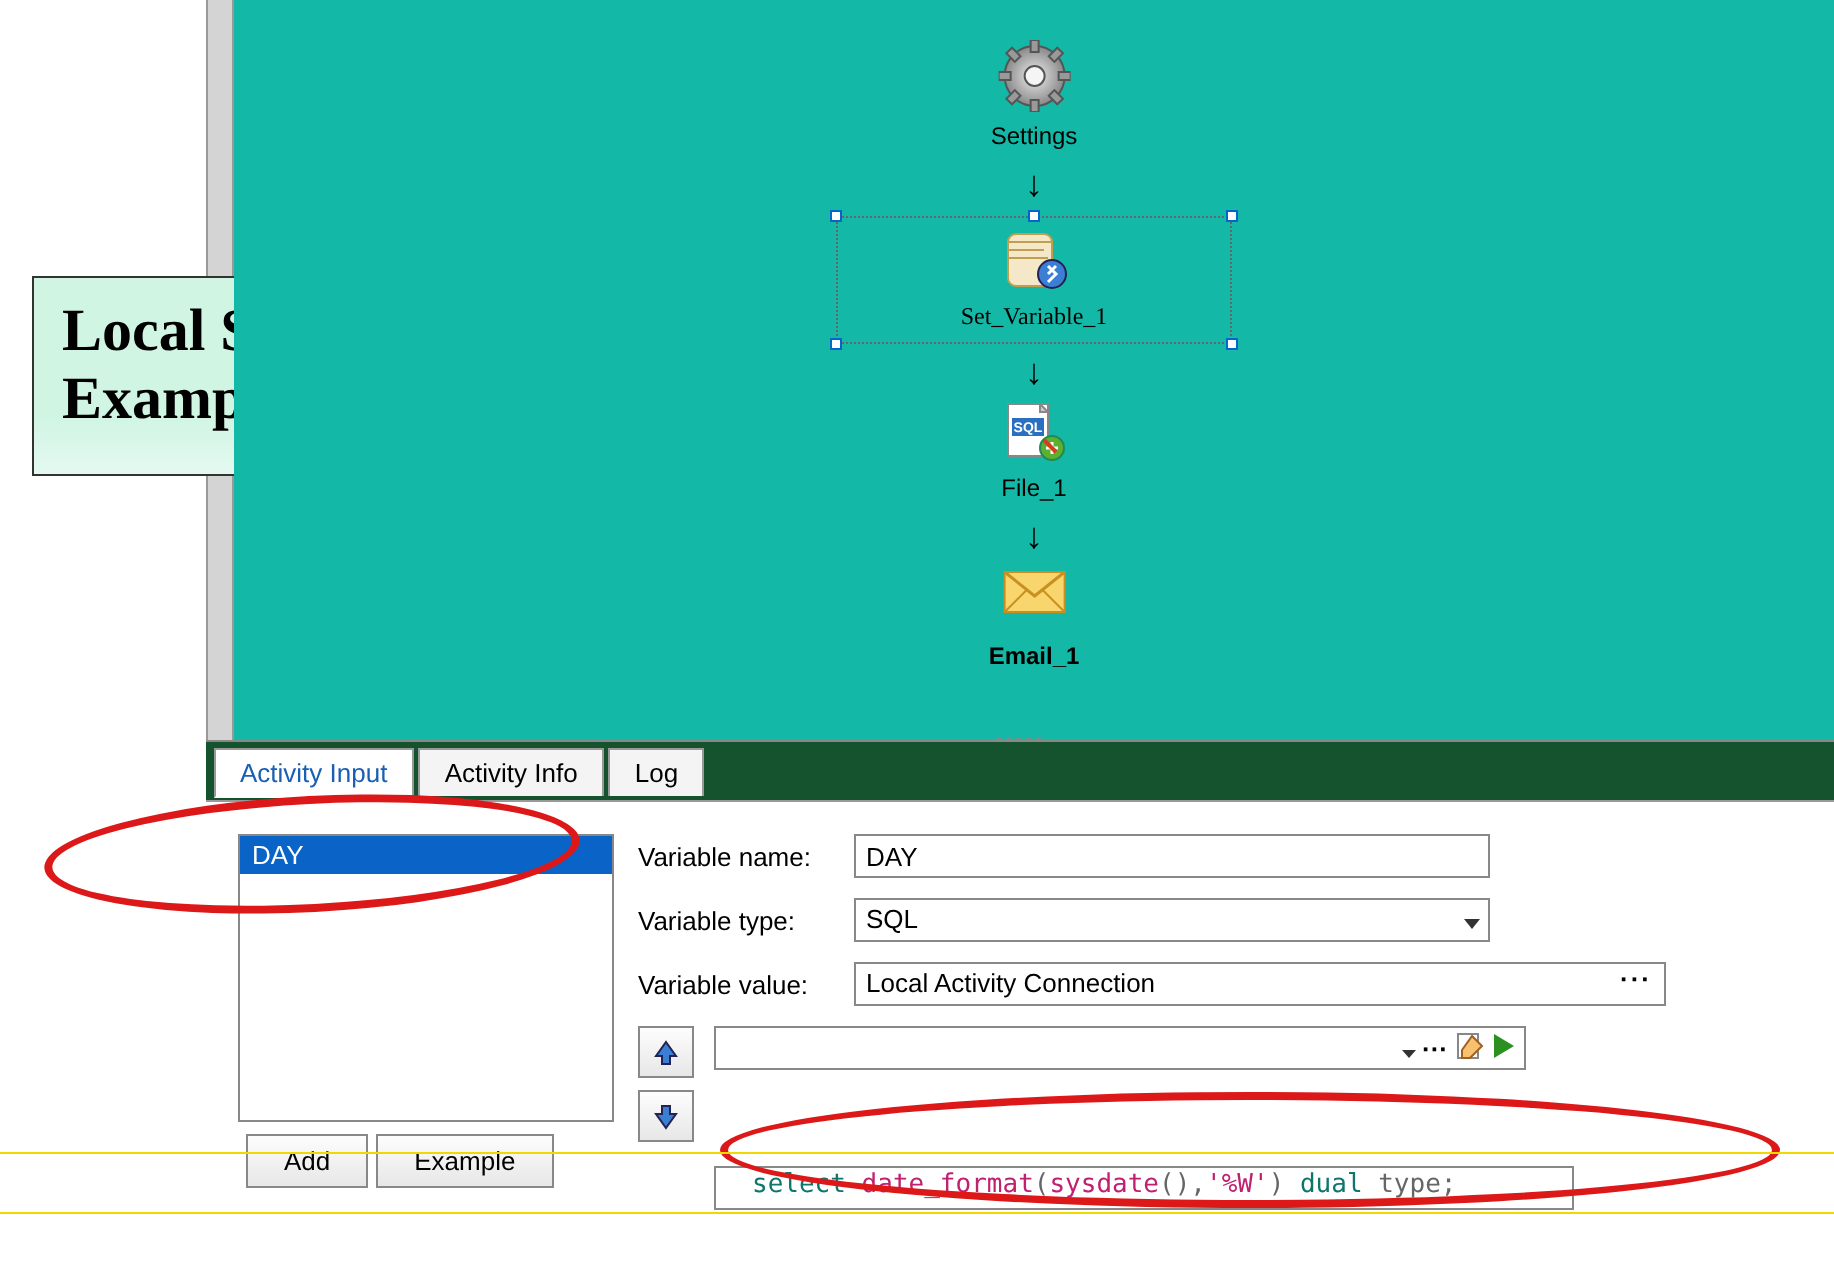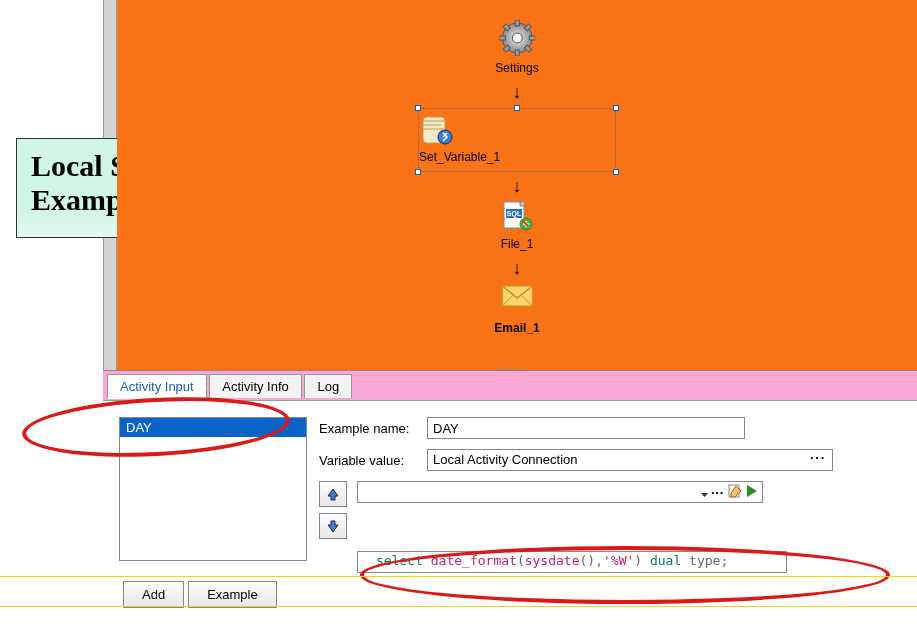--- a/index.html
+++ b/index.html
@@ -3,48 +3,48 @@
   <meta charset="utf-8">
   <style>
     * { box-sizing: border-box; margin: 0; padding: 0; }
     body { font-family: Arial, sans-serif; font-size: 13px; background: #fff; position: relative; width: 917px; height: 634px; overflow: hidden; }
     
     .left-border { position: absolute; left: 103px; top: 0; width: 14px; height: 370px; background: #d4d4d4; border-left: 1px solid #999; border-right: 1px solid #999; }
     
     .callout-box { position: absolute; left: 16px; top: 138px; width: 264px; height: 100px; background: linear-gradient(to bottom, #d0f5e3, #d0f5e3 70%, #e4f9f0); border: 1px solid #333; padding: 10px 14px; }
     .callout-box .line1, .callout-box .line2 { font-family: 'Times New Roman', serif; font-size: 30px; font-weight: bold; color: #000; }
     
-    .flow-area { position: absolute; left: 117px; top: 0; right: 0; height: 370px; background: #f97316; }
+    .flow-area { position: absolute; left: 117px; top: 0; right: 0; height: 370px; background: #14b8a6; }
     .flow-node { position: absolute; left: 50%; transform: translateX(-50%); text-align: center; }
     .flow-label { font-size: 12px; color: #000; margin-top: 2px; }
     .flow-arrow { position: absolute; left: 50%; transform: translateX(-50%); font-size: 18px; color: #000; }
     
     .gear-icon { display: inline-block; }
     .scroll-icon { display: inline-block; position: relative; }
     .file-icon { display: inline-block; position: relative; }
     .mail-icon { display: inline-block; position: relative; }
     
     .set-var-box { position: absolute; left: 50%; transform: translateX(-50%); width: 198px; height: 64px; border: 1px dotted #666; top: 108px; }
     .set-var-handle { position: absolute; width: 6px; height: 6px; background: #fff; border: 1px solid #0066cc; }
     
     .splitter-grip { position: absolute; left: 50%; transform: translateX(-50%); top: 360px; width: 40px; height: 8px; }
     .splitter-grip span { display: inline-block; width: 3px; height: 3px; background: #888; margin: 0 1px; border-radius: 1px; }
     
     .bottom-panel { position: absolute; left: 103px; top: 370px; right: 0; bottom: 0; border-top: 1px solid #888; background: #fff; }
     
-    .tab-bar { border-bottom: 1px solid #999; height: 30px; background: #f9a8d4; padding-top: 2px; padding-left: 4px; }
+    .tab-bar { border-bottom: 1px solid #999; height: 30px; background: #14532d; padding-top: 2px; padding-left: 4px; }
     .tab { display: inline-block; padding: 4px 12px; border: 1px solid #999; border-bottom: none; background: #f4f4f4; font-size: 13px; margin-right: -1px; position: relative; top: 1px; }
     .tab.active { background: #fff; border-bottom: 1px solid #fff; color: #1a5fb4; }
     
     .panel-content { padding: 16px 11px 0 16px; display: flex; }
     
     .list-area { display: flex; flex-direction: column; width: 188px; }
     .var-list { width: 188px; height: 144px; border: 1px solid #888; background: #fff; }
     .var-item { background: #0a64c8; color: #fff; padding: 2px 6px; font-size: 13px; }
-    .list-buttons { display: flex; gap: 4px; margin-top: 20px; padding-left: 4px; }
+    .list-buttons { display: flex; gap: 4px; margin-top: 6px; padding-left: 4px; }
     .btn { padding: 5px 18px; border: 1px solid #888; background: linear-gradient(#fdfdfd,#e7e7e7); font-size: 13px; cursor: pointer; }
     
     .form-area { margin-left: 12px; flex: 1; }
     .form-row { display: flex; align-items: center; margin-bottom: 10px; }
     .form-label { width: 108px; font-size: 13px; }
     .text-input { width: 318px; height: 22px; border: 1px solid #888; padding: 2px 5px; font-size: 13px; background: #fff; }
     .select-input { width: 318px; height: 22px; border: 1px solid #888; background: #fff; position: relative; padding: 2px 5px; font-size: 13px; }
     .select-input .caret { position: absolute; right: 4px; top: 50%; transform: translateY(-50%); }
     .dots-input { width: 406px; height: 22px; border: 1px solid #888; background: #fff; position: relative; padding: 2px 5px; font-size: 13px; }
     .dots-input .dots { position: absolute; right: 6px; top: 0px; font-weight: bold; letter-spacing: 1px; }
@@ -105,21 +105,21 @@
     <div class="flow-label">Settings</div>
   </div>
   <div class="flow-arrow" style="top: 82px;">↓</div>
 
   <div class="set-var-box">
     <div class="set-var-handle" style="left:-4px; top:-4px;"></div>
     <div class="set-var-handle" style="right:-4px; top:-4px;"></div>
     <div class="set-var-handle" style="left:-4px; bottom:-4px;"></div>
     <div class="set-var-handle" style="right:-4px; bottom:-4px;"></div>
     <div class="set-var-handle" style="left:50%; top:-4px; margin-left:-3px;"></div>
-    <div style="text-align:left; padding-top:6px;">
+    <div style="text-align:center; padding-top:6px;font-family:Liberation Serif, serif;">
       <span class="scroll-icon">
         <svg width="34" height="30" viewBox="0 0 34 30">
           <rect x="4" y="2" width="22" height="26" rx="4" fill="#f4e8c8" stroke="#c0a050"></rect>
           <path d="M 4 6 L 26 6 M 4 10 L 22 10 M 4 14 L 24 14" stroke="#c0a050" stroke-width="1"></path>
           <circle cx="26" cy="22" r="7" fill="#3a7fd4" stroke="#225"></circle>
           <path d="M 24 18 L 28 22 L 24 26 M 28 18 L 24 22" stroke="#fff" stroke-width="1.5" fill="none"></path>
         </svg>
       </span>
       <div class="flow-label">Set_Variable_1</div>
     </div>
@@ -173,22 +173,33 @@
         <div class="var-item">DAY</div>
       </div>
       <div class="list-buttons">
         <button class="btn">Add</button>
         <button class="btn">Example</button>
       </div>
     </div>
 
     <div class="form-area">
       <div class="form-row">
-        <div class="form-label">Example name:</div>
+        <div class="form-label">Variable name:</div>
         <input class="text-input" value="DAY" style="">
+      </div>
+      <div class="form-row">
+        <div class="form-label">Variable type:</div>
+        <div class="select-input">
+          <span>SQL</span>
+          <span class="caret">
+            <svg width="8" height="5">
+                <path d="M0 0 L8 0 L4 5 Z" fill="#333"></path>
+              </svg>
+          </span>
+        </div>
       </div>
       <div class="form-row">
         <div class="form-label">Variable value:</div>
         <div class="dots-input">
           <span>Local Activity Connection</span>
           <span class="dots">···</span>
         </div>
       </div>
       <div class="expr-row">
         <div class="arrow-buttons">

